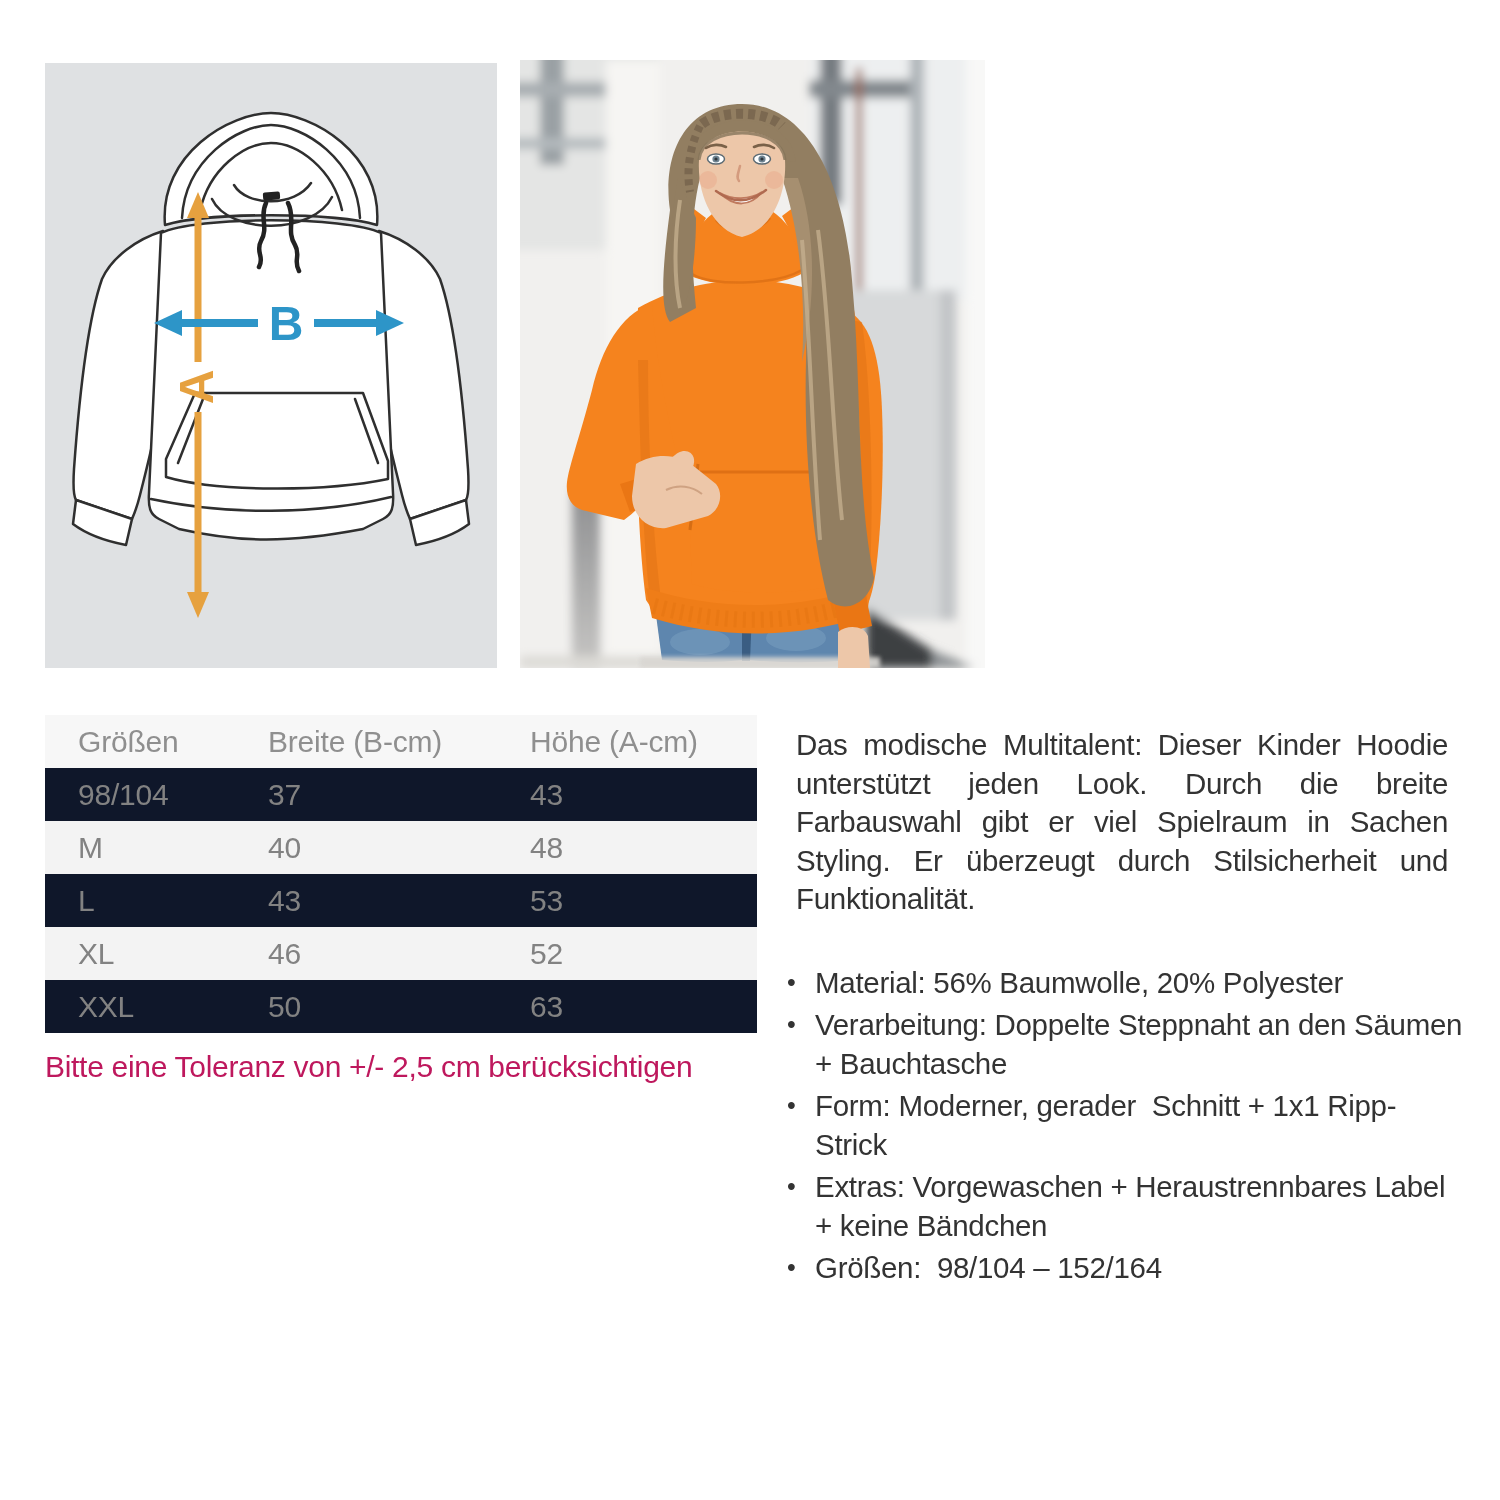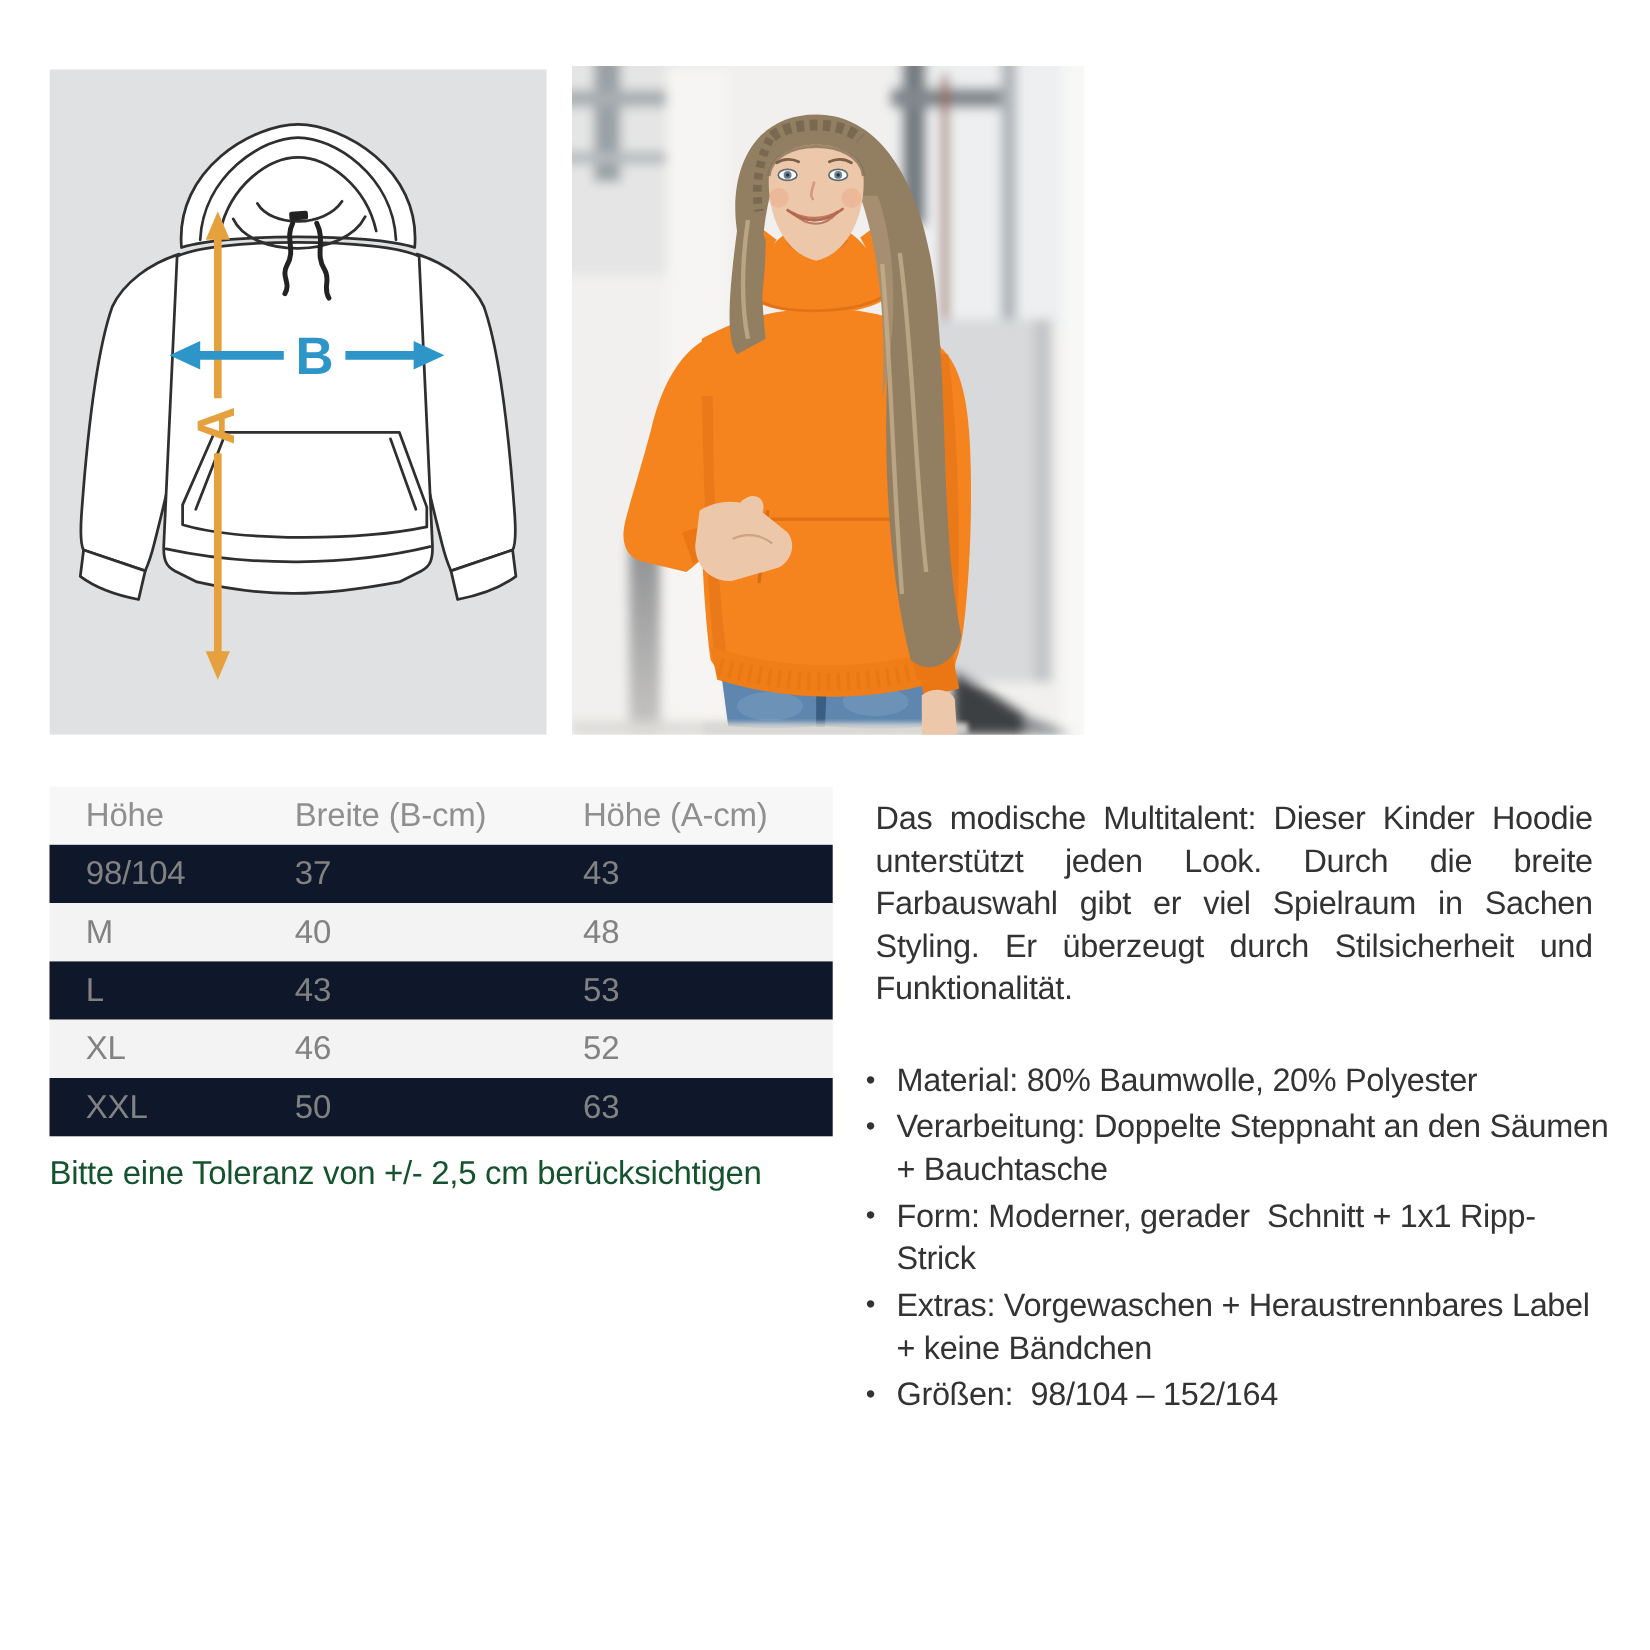--- a/index.html
+++ b/index.html
@@ -17,21 +17,21 @@
   
   .size-table{position:absolute;left:45px;top:715px;width:712px;font-size:30px;
               letter-spacing:-0.2px;color:#828282;}
   .trow{display:grid;grid-template-columns:190px 262px 1fr;height:53px;line-height:54px;}
   .trow.thead{background:#f7f7f7;color:#8f8f8f;}
   .trow.odd{background:#0f172a;}
   .trow.even{background:#f3f3f3;}
   .tcell{padding-left:33px;white-space:nowrap;overflow:hidden;}
 
   
-  .tolerance{position:absolute;left:45px;top:1050px;font-size:30px;color:#14532d;letter-spacing:-0.3px;}
+  .tolerance{position:absolute;left:45px;top:1050px;font-size:30px;color:#be185d;letter-spacing:-0.3px;}
 
   
   .description{position:absolute;left:780px;top:710px;width:684px;color:#333333;
                font-size:29.5px;line-height:38.5px;letter-spacing:-0.3px;}
   .description p{margin:16px;text-align:justify;}
   .features{list-style:none;margin:44px 0 0 0;padding:0;}
   .features li{position:relative;padding-left:35px;margin-bottom:3px;line-height:39px;white-space:pre-wrap;}
   .features li::before{content:"•";position:absolute;left:7px;top:0;font-size:25px;}
 </style>
 </head>
@@ -215,21 +215,21 @@
           <path d="M152,398 C160,388 172,389 174,399 C175,407 170,413 162,414 L150,412 Z"></path>
           <path d="M318,572 C328,564 344,566 348,576 L350,608 L318,608 Z"></path>
         </g>
         <path d="M146,430 C158,424 172,426 182,434" stroke="#c79878" stroke-width="2" fill="none" opacity="0.8"></path>
       </g>
     </svg>
   </div>
 
   <div class="size-table">
     <div class="trow thead">
-      <div class="tcell">Höhe</div>
+      <div class="tcell">Größen</div>
       <div class="tcell">Breite (B-cm)</div>
       <div class="tcell">Höhe (A-cm)</div>
     </div>
     <div class="trow odd">
       <div class="tcell">98/104</div>
       <div class="tcell">37</div>
       <div class="tcell">43</div>
     </div>
     <div class="trow even">
       <div class="tcell">M</div>
@@ -251,21 +251,21 @@
       <div class="tcell">50</div>
       <div class="tcell">63</div>
     </div>
   </div>
 
   <div class="tolerance">Bitte eine Toleranz von +/- 2,5 cm berücksichtigen</div>
 
   <div class="description">
     <p>Das modische Multitalent: Dieser Kinder Hoodie unterstützt jeden Look. Durch die breite Farbauswahl gibt er viel Spielraum in Sachen Styling. Er überzeugt durch Stilsicherheit und Funktionalität.</p>
     <ul class="features">
-      <li>Material: 80% Baumwolle, 20% Polyester</li>
+      <li>Material: 56% Baumwolle, 20% Polyester</li>
       <li>Verarbeitung: Doppelte Steppnaht an den Säumen + Bauchtasche</li>
       <li>Form: Moderner, gerader  Schnitt + 1x1 Ripp-Strick</li>
       <li>Extras: Vorgewaschen + Heraustrennbares Label + keine Bändchen</li>
       <li>Größen:  98/104 – 152/164</li>
     </ul>
   </div>
 
 </div>
 
 </body></html>

